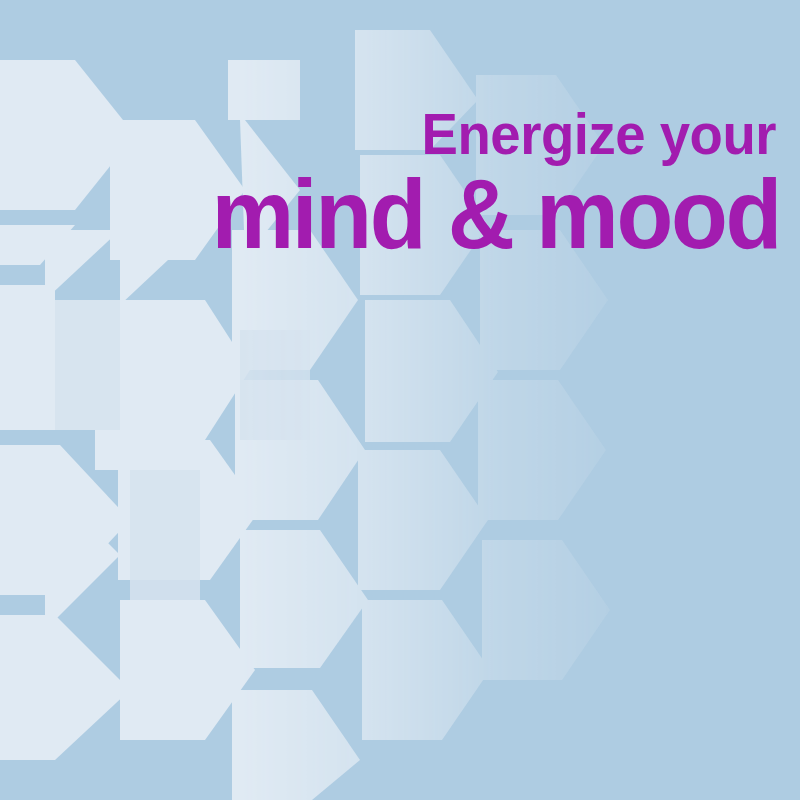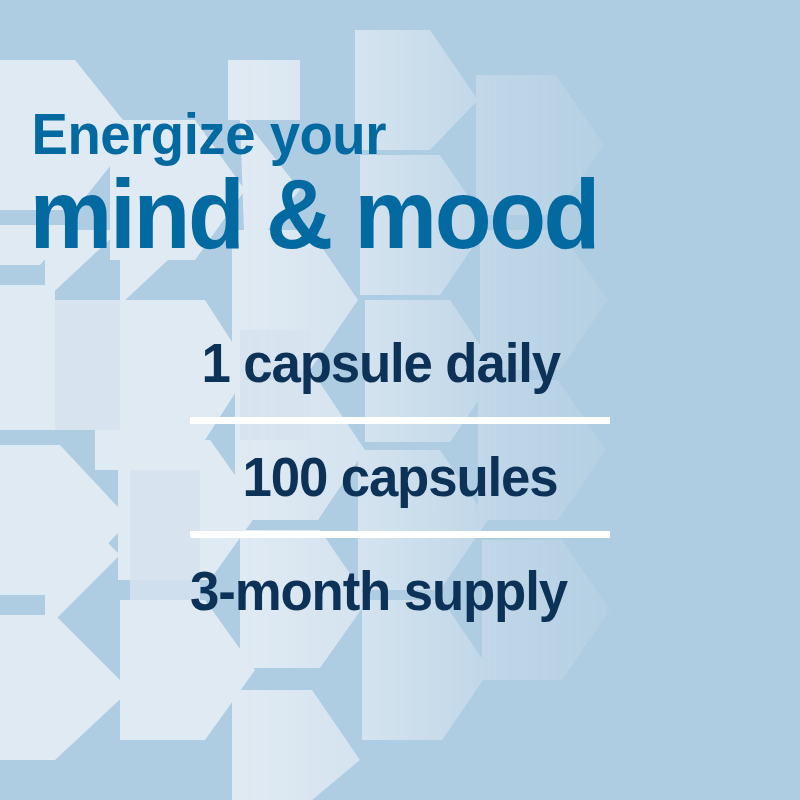--- a/index.html
+++ b/index.html
@@ -33,22 +33,22 @@
     top: 0;
     width: 800px;
     height: 800px;
   }
 
   .headline-block {
     position: absolute;
     left: 0;
     top: 104px;
     width: 800px;
-    text-align: left;
-    color: #0369a1;
+    text-align: right;
+    color: #a21caf;
   }
   .headline-top {
     font-size: 58px;
     font-weight: bold;
     line-height: 1.02;
     letter-spacing: -0.5px;
     transform: scaleX(0.94);
     transform-origin: center center;
     padding-left: 8px;
   }
@@ -157,27 +157,14 @@
     </g>
   </svg>
 
   <div id="content">
 
     <div class="headline-block">
       <div class="headline-top">Energize your</div>
       <div class="headline-main">mind &amp; mood</div>
     </div>
 
-    <div class="stats">
-
-      <div class="stat-row row-1">1 capsule daily</div>
-
-      <div class="divider"></div>
-
-      <div class="stat-row row-2">100 capsules</div>
-
-      <div class="divider"></div>
-
-      <div class="stat-row row-3">3-month supply</div>
-
-    </div>
   </div>
 </div>
 
 </body></html>

